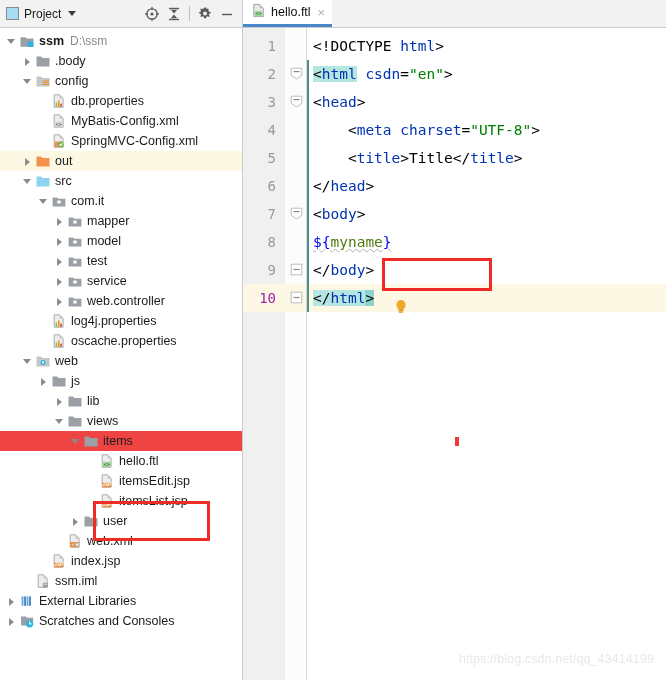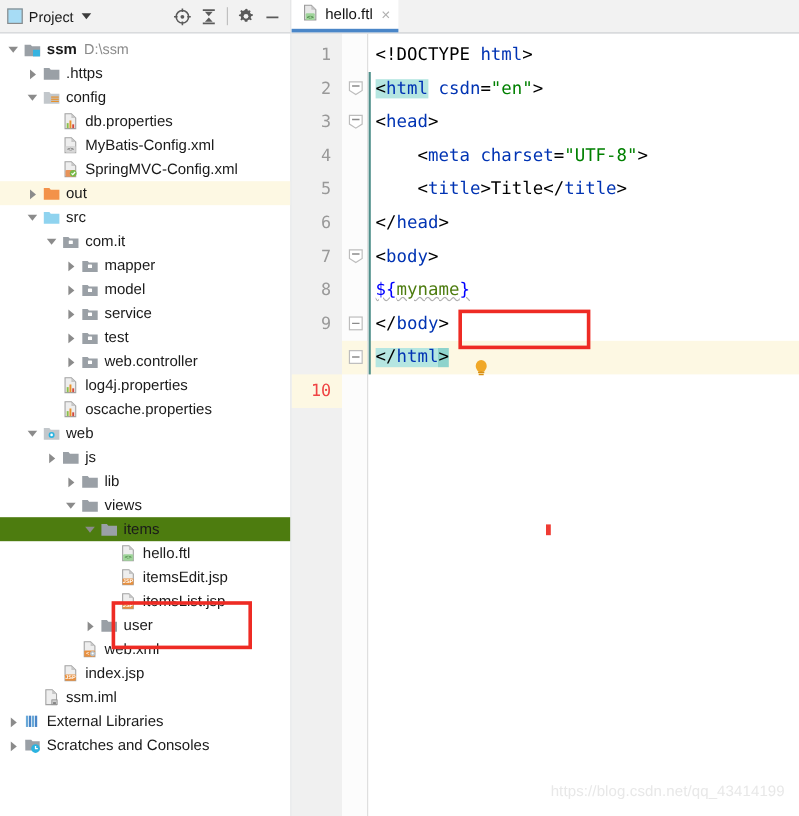--- a/index.html
+++ b/index.html
@@ -86,21 +86,21 @@
     height: 20px;
     display: flex;
     align-items: center;
     position: relative;
     white-space: nowrap;
     font-size: 12.5px;
     color: #1a1a1a;
     box-sizing: border-box;
   }
   .row.hl-yellow { background: #fdf8e3; }
-  .row.hl-gray   { background: #4d7c0f; }
+  .row.hl-gray   { background: #ef4444; }
   .arrow {
     width: 11px; height: 11px;
     flex-shrink: 0;
     position: relative;
     margin-right: 2px;
   }
   .arrow.right::before {
     content: "";
     position: absolute; left: 3px; top: 2px;
     border-left: 5px solid #8b8b8b;
@@ -195,21 +195,21 @@
   .ln {
     height: 28px;
     line-height: 28px;
     text-align: right;
     padding-right: 9px;
     color: #999999;
     font-family: "DejaVu Sans Mono", monospace;
     font-size: 14px;
     box-sizing: border-box;
   }
-  .ln.cur { background: #fdf8e3; color: #ef4444; margin-top: 28px; }
+  .ln.cur { background: #fdf8e3; color: #a21caf; }
   .fold {
     height: 28px;
     position: relative;
   }
   .fold.cur { background: #fdf8e3; }
   .fold .fmark {
     position: absolute;
     left: 5px; top: 7px;
     width: 13px; height: 13px;
   }
@@ -339,21 +339,21 @@
             </svg></span>
           <span class="lbl bold">ssm</span>
           <span class="path-note">D:\ssm</span>
         </div>
         <div class="row">
           <span style="width: 22px; flex-shrink: 0;"></span>
           <span class="arrow right"></span>
           <span class="ficon"><svg width="16" height="16" viewBox="0 0 16 16">
               <path d="M1.5 3.6h4.6l1.2 1.5h7.2v8.4h-13z" fill="#9aa0a6"></path>
             </svg></span>
-          <span class="lbl">.https</span>
+          <span class="lbl">.body</span>
         </div>
         <div class="row">
           <span style="width: 22px; flex-shrink: 0;"></span>
           <span class="arrow down"></span>
           <span class="ficon"><svg width="16" height="16" viewBox="0 0 16 16">
               <path d="M1.5 3.6h4.6l1.2 1.5h7.2v8.4h-13z" fill="#c2c7cb"></path>
               <rect x="7.6" y="7.4" width="6.4" height="1" fill="#e8912a"></rect>
               <rect x="7.6" y="9.2" width="6.4" height="1" fill="#e8912a"></rect>
               <rect x="7.6" y="11" width="6.4" height="1" fill="#e8912a"></rect>
             </svg></span>
@@ -437,30 +437,30 @@
             </svg></span>
           <span class="lbl">model</span>
         </div>
         <div class="row">
           <span style="width: 54px; flex-shrink: 0;"></span>
           <span class="arrow right"></span>
           <span class="ficon"><svg width="16" height="16" viewBox="0 0 16 16">
               <path d="M1.6 4.4h4.4l1.2 1.4h7.2v7.8h-12.8z" fill="#9aa0a6"></path>
               <rect x="6.3" y="7.4" width="3.4" height="3" rx="0.5" fill="#ffffff"></rect>
             </svg></span>
-          <span class="lbl">service</span>
+          <span class="lbl">test</span>
         </div>
         <div class="row">
           <span style="width: 54px; flex-shrink: 0;"></span>
           <span class="arrow right"></span>
           <span class="ficon"><svg width="16" height="16" viewBox="0 0 16 16">
               <path d="M1.6 4.4h4.4l1.2 1.4h7.2v7.8h-12.8z" fill="#9aa0a6"></path>
               <rect x="6.3" y="7.4" width="3.4" height="3" rx="0.5" fill="#ffffff"></rect>
             </svg></span>
-          <span class="lbl">test</span>
+          <span class="lbl">service</span>
         </div>
         <div class="row">
           <span style="width: 54px; flex-shrink: 0;"></span>
           <span class="arrow right"></span>
           <span class="ficon"><svg width="16" height="16" viewBox="0 0 16 16">
               <path d="M1.6 4.4h4.4l1.2 1.4h7.2v7.8h-12.8z" fill="#9aa0a6"></path>
               <rect x="6.3" y="7.4" width="3.4" height="3" rx="0.5" fill="#ffffff"></rect>
             </svg></span>
           <span class="lbl">web.controller</span>
         </div>

